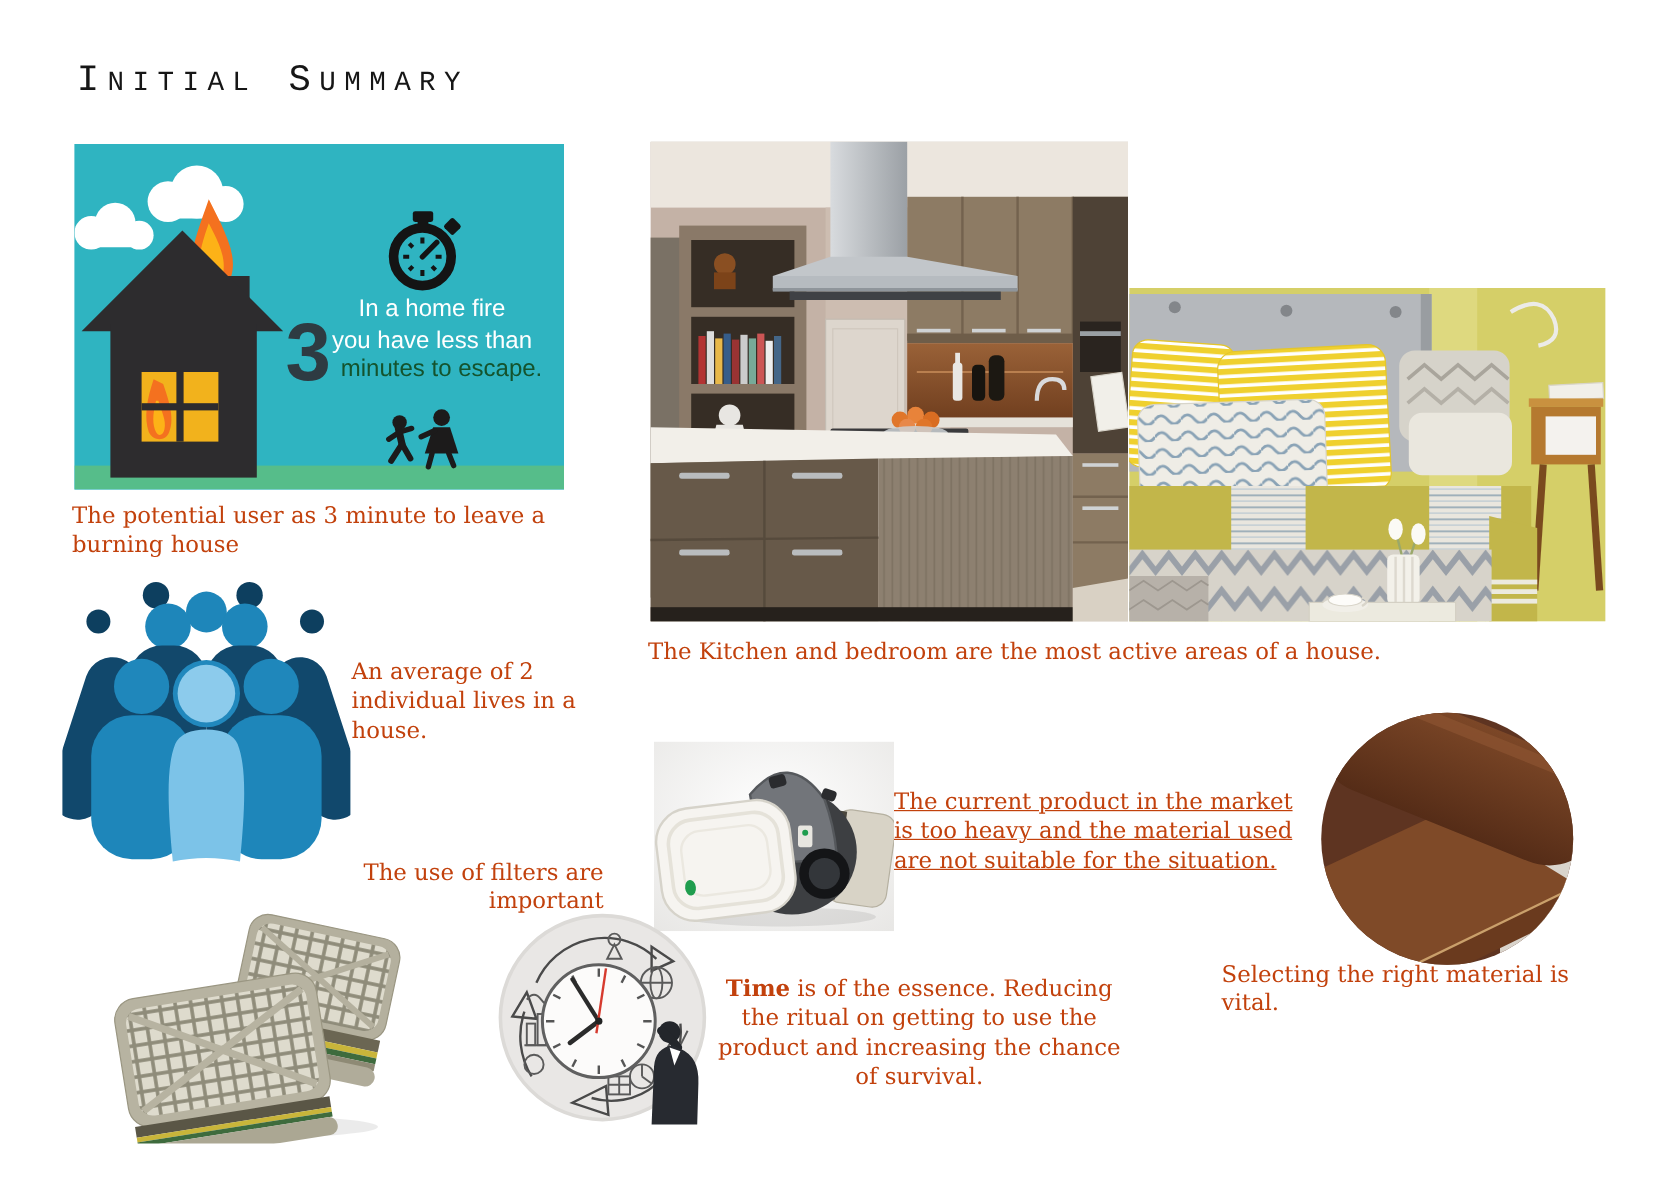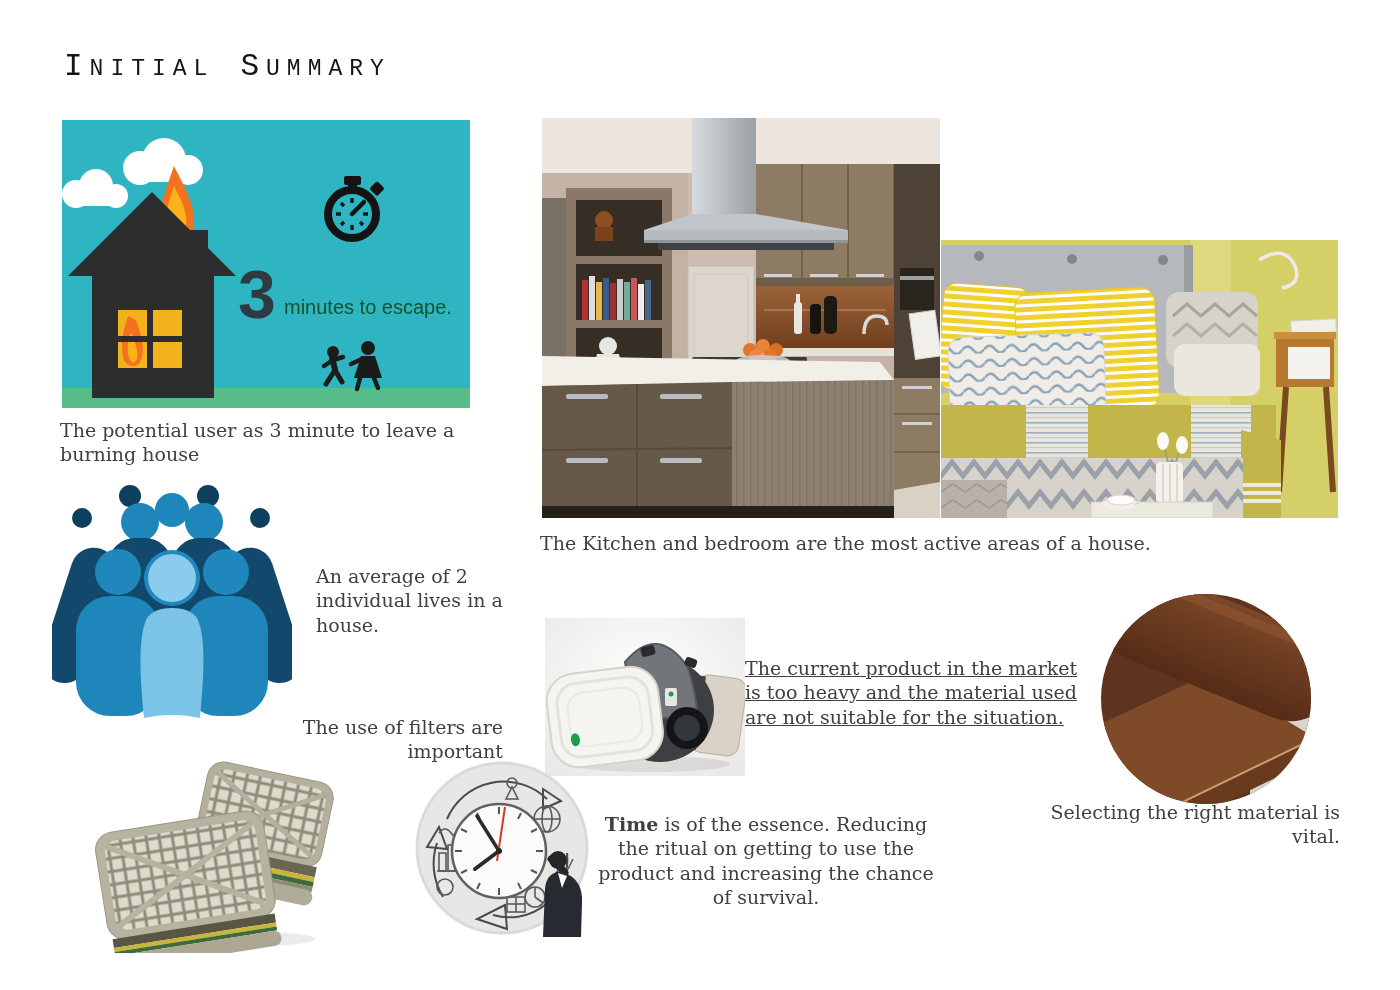--- a/index.html
+++ b/index.html
@@ -6,21 +6,21 @@
   .canvas{position:relative;width:1400px;height:990px;background:#ffffff;overflow:hidden;
           font-family:"DejaVu Serif",serif;color:#1c1c1c;border-radius:12px;}
   .abs{position:absolute;}
   
   .title{left:64px;top:48px;font-family:"Liberation Mono","DejaVu Sans Mono",monospace;
          color:#161616;letter-spacing:7px;white-space:nowrap;}
   .title .word{margin-right:26px;}
   .title .t-big{font-size:31px;}
   .title .t-small{font-size:23px;}
   
-  .note{font-size:19px;line-height:1.28;color:#404040;}
+  .note{font-size:19px;line-height:1.28;color:#c2410c;}
   .note b{font-weight:bold;}
   
   .fire-panel{left:62px;top:120px;width:408px;height:288px;background:#2fb4c1;overflow:hidden;}
   .fire-text{position:absolute;left:148px;top:124px;width:300px;text-align:center;
              font-family:"Liberation Sans",sans-serif;font-size:20px;line-height:27px;color:#ffffff;}
   .fire-num{position:absolute;left:176px;top:140px;font-family:"Liberation Sans",sans-serif;
             font-weight:bold;font-size:68px;line-height:1;color:#2e3b42;}
   .fire-line3{position:absolute;left:222px;top:176px;font-family:"Liberation Sans",sans-serif;
               font-size:20px;color:#14532d;white-space:nowrap;}
 </style>
@@ -99,20 +99,24 @@
         </g>
         <g fill="#1c1b1b" stroke="#1c1b1b" stroke-linecap="round">
           <circle cx="48" cy="6" r="7" stroke="none"></circle>
           <polygon points="41,14 55,14 62,36 34,36" stroke="none"></polygon>
           <line x1="40" y1="36" x2="37" y2="47" stroke-width="4.5"></line>
           <line x1="54" y1="36" x2="58" y2="46" stroke-width="4.5"></line>
           <line x1="42" y1="17" x2="31" y2="22" stroke-width="4.5"></line>
         </g>
       </g>
     </svg>
+    <div class="fire-text">
+      <div>In a home fire</div>
+      <div>you have less than</div>
+    </div>
     <div class="fire-num">3</div>
     <div class="fire-line3">minutes to escape.</div>
   </div>
 
   <div class="abs note" style="left:60px;top:418px;width:432px;">The potential user as 3 minute to leave a burning house</div>
 
   <svg class="abs" style="left:52px;top:480px;" width="240" height="240" viewBox="0 0 240 240">
     <g>
       <circle cx="78" cy="16" r="11" fill="#0d3f5f"></circle>
         <circle cx="156" cy="16" r="11" fill="#0d3f5f"></circle>
@@ -132,21 +136,21 @@
       <circle cx="66" cy="92" r="23" fill="#1f87bb"></circle>
       <rect x="24" y="116" width="84" height="120" rx="34" fill="#1e86ba"></rect>
       <circle cx="174" cy="92" r="23" fill="#1f87bb"></circle>
       <rect x="132" y="116" width="84" height="120" rx="34" fill="#1e86ba"></rect>
       <circle cx="120" cy="98" r="28" fill="#2188bd"></circle>
       <circle cx="120" cy="98" r="24" fill="#8ccbec"></circle>
       <path d="M92,238 C88,196 86,160 94,140 Q100,128 120,128 Q140,128 146,140 C154,160 152,196 148,238 C130,234 110,234 92,238 Z" fill="#7cc3e8"></path>
     </g>
   </svg>
 
-  <div class="abs note" style="left:293px;top:564px;width:192px;margin-left:23px;">An average of 2 individual lives in a house.</div>
+  <div class="abs note" style="left:293px;top:548px;width:192px;">An average of 2 individual lives in a house.</div>
 
   <div class="abs note" style="left:297px;top:715px;width:206px;text-align:right;">The use of filters are important</div>
 
   <svg class="abs" style="left:85px;top:757px;" width="262" height="196" viewBox="0 0 262 196">
     <defs>
       <pattern id="gridP" width="13" height="13" patternUnits="userSpaceOnUse">
         <rect width="13" height="13" fill="#8f8c7a"></rect>
         <rect x="1.5" y="1.5" width="10" height="10" fill="#dedbcd"></rect>
       </pattern>
     </defs>
@@ -450,21 +454,21 @@
       <polygon points="-40,190 60,240 62,262 -40,212" fill="#8a5130"></polygon>
       <line x1="-40" y1="190" x2="62" y2="240" stroke="#caa06b" stroke-width="2"></line>
 
       <g transform="rotate(22 120 60)">
         <rect x="-10" y="8" width="250" height="92" rx="46" fill="url(#rodG)"></rect>
         <rect x="-10" y="14" width="240" height="10" rx="5" fill="#8a5130" opacity="0.8"></rect>
       </g>
     </g>
   </svg>
 
-  <div class="abs note" style="left:1018px;top:800px;width:322px;text-align:right;">Selecting the right material is vital.</div>
+  <div class="abs note" style="left:1018px;top:800px;width:322px;">Selecting the right material is vital.</div>
 
   <svg class="abs" style="left:415px;top:757px;" width="174" height="182" viewBox="0 0 174 182">
     <circle cx="87" cy="91" r="85" fill="#e9e7e5"></circle>
     <circle cx="87" cy="91" r="85" fill="none" stroke="#dcdad7" stroke-width="3"></circle>
     <g stroke="#4a4a4a" stroke-width="2" fill="none">
       <path d="M32,62 A62 62 0 0 1 132,42"></path>
       <polygon points="128,32 146,44 128,52"></polygon>
       <path d="M28,140 A64 64 0 0 1 22,86"></path>
       <polygon points="12,90 24,70 32,92"></polygon>
       <path d="M152,96 A58 58 0 0 1 78,158"></path>

